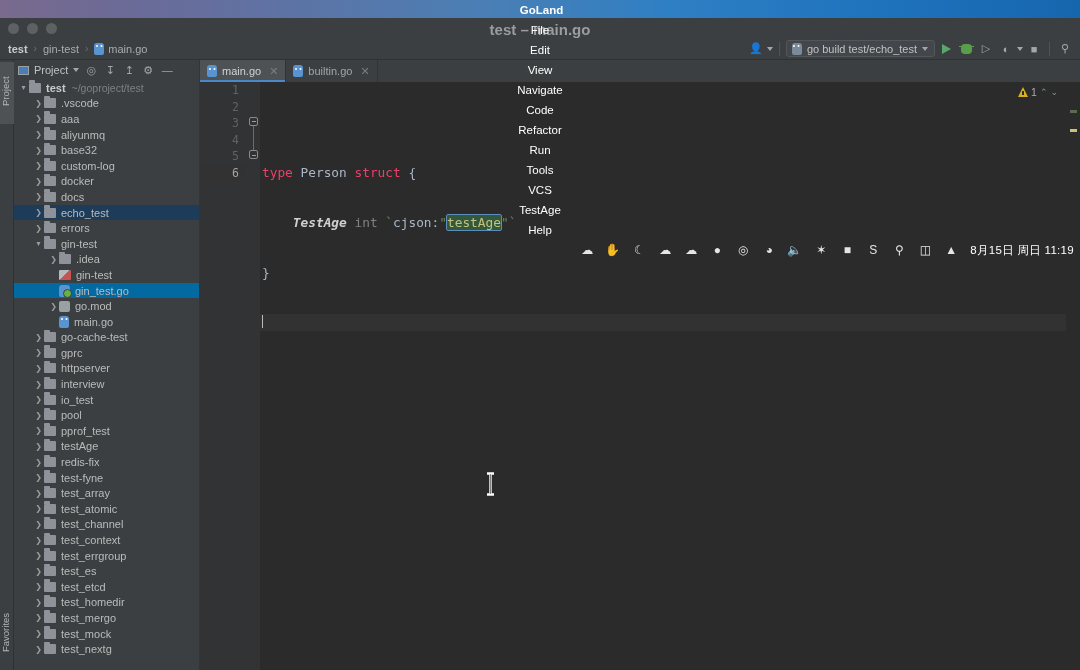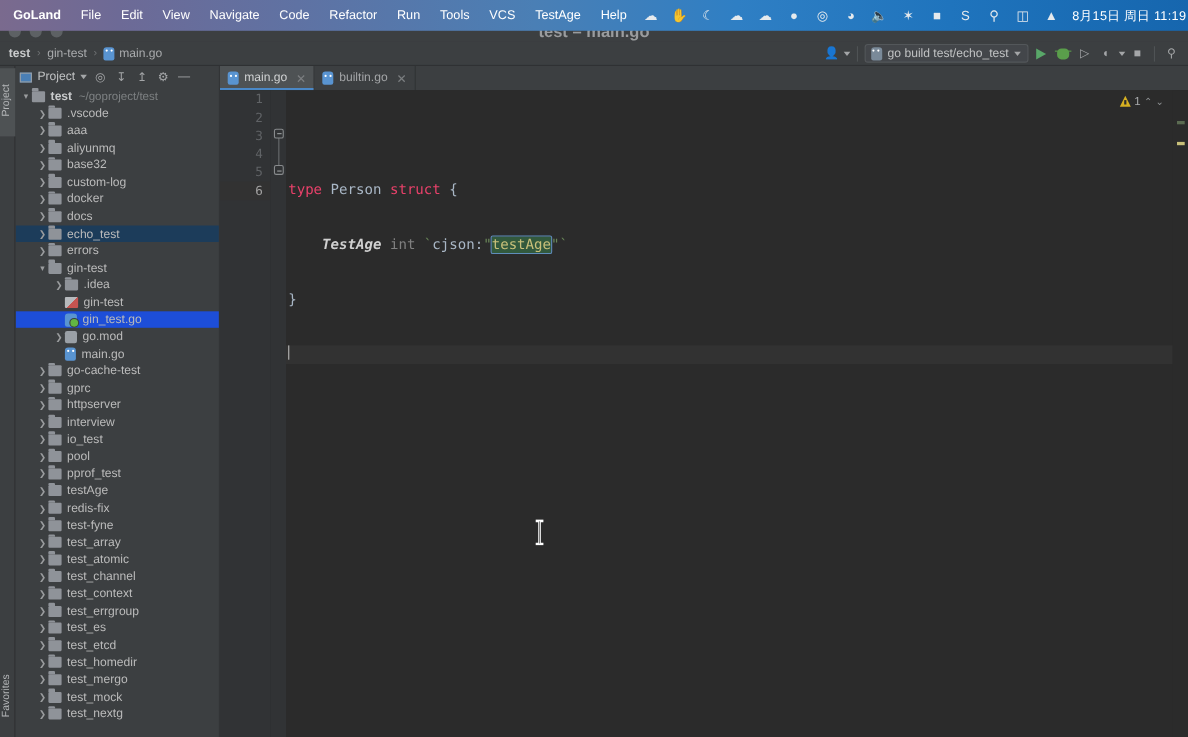--- a/index.html
+++ b/index.html
@@ -5,24 +5,25 @@
   * { margin:0; padding:0; box-sizing:border-box; }
   html,body { width:1080px; height:670px; overflow:hidden; }
   body {
     font-family:"Liberation Sans", sans-serif;
     background:#3c3f41; color:#bbbbbb;
     -webkit-font-smoothing:antialiased;
   }
 
   
   #macbar {
-    position:absolute; top:0; left:0; width:1080px; height:28px;
+    position:absolute; top:0; left:0; width:1080px; height:18px;
     background:linear-gradient(to right,#7a6a8e 0%,#6d6a96 10%,#5f72a3 25%,#4a7fb5 45%,#2f7fc4 62%,#1f74bd 80%,#1666ae 100%);
     display:flex; align-items:center; font-size:11.5px; color:#ffffff;
     z-index:100;
+    flex-direction:column;
   }
   #macbar .mi { padding:0 9px; line-height:20px; white-space:nowrap; }
   #macbar .mi.app { font-weight:bold; padding-left:12px; }
   #tray { margin-left:auto; display:flex; align-items:center; padding-right:2px; }
   #tray .ti {
     width:26px; text-align:center; font-size:12px; line-height:20px;
     color:#f0f0f0; opacity:.95;
   }
   #tray .clock { font-size:11.5px; padding:0 4px 0 6px; white-space:nowrap; letter-spacing:.3px; }
 
@@ -94,21 +95,21 @@
     background:#3c3f41; border-right:1px solid #323436; overflow:hidden;
   }
   #proj-head { height:20px; display:flex; align-items:center; gap:5px; padding:0 4px; }
   #proj-head .label { font-size:11px; color:#c0c2c3; }
   .ph-ico { width:14px; height:14px; display:flex; align-items:center; justify-content:center; color:#a4a6a8; font-size:11px; }
   .blue-sq { width:11px;height:9px;border:1.5px solid #9aa0a6;background:#4a7fb5;display:inline-block; }
 
   #tree { position:absolute; top:20px; left:0; right:0; bottom:0; font-size:11px; }
   .row { height:15.6px; display:flex; align-items:center; white-space:nowrap; padding-left:4px; }
   .row.sel-blue { background:#1c3c5a; }
-  .row.sel-green { background:#1d4ed8; }
+  .row.sel-green { background:#0369a1; }
   .arrow {
     width:11px; flex:none; text-align:center; color:#9a9c9e; font-size:8px; line-height:15px;
   }
   .arrow.empty { color:transparent; }
   .folder {
     width:12px; height:10px; flex:none; margin-right:5px; position:relative;
     background:#8f9399; border-radius:1px;
   }
   .folder:before {
     content:""; position:absolute; top:-2.5px; left:0; width:5.5px; height:2.5px;

